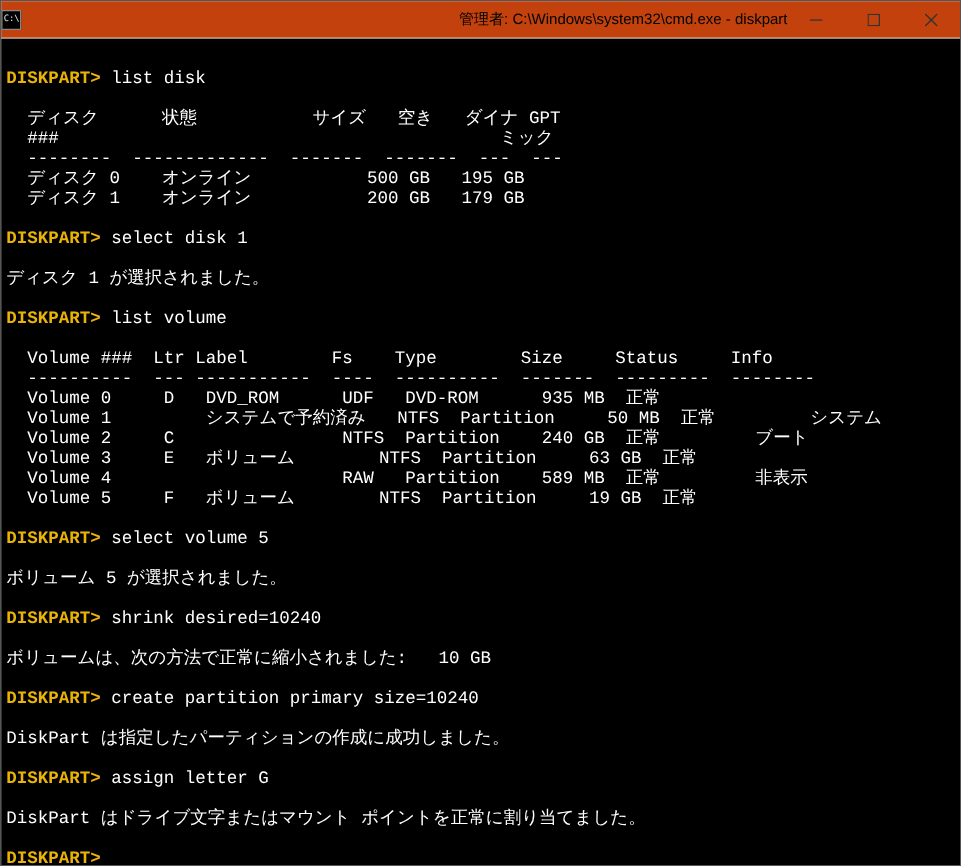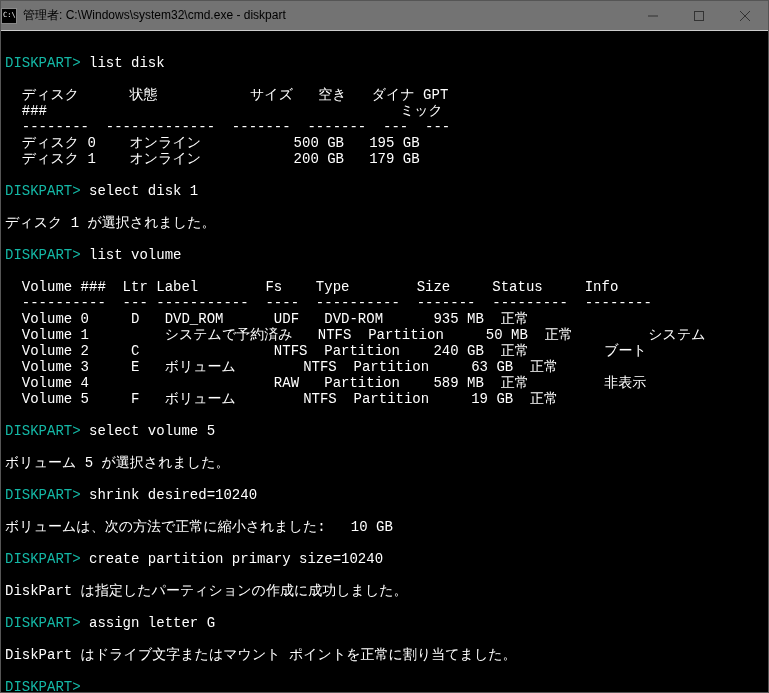--- a/index.html
+++ b/index.html
@@ -14,25 +14,26 @@
   .window {
     width: 769px;
     height: 693px;
     background: #fff;
     border: 1px solid #555;
     display: flex;
     flex-direction: column;
   }
   .titlebar {
     height: 30px;
-    background: #737373;
+    background: #c2410c;
     display: flex;
     align-items: center;
     padding-left: 0;
     border-bottom: 1px solid #ccc;
+    text-align: right;
   }
   .title-icon {
     width: 16px;
     height: 16px;
     background: #000;
     margin-right: 6px;
     position: relative;
     border: 1px solid #888;
   }
   .title-icon::after {
@@ -71,21 +72,21 @@
     color: #fff;
     font-family: "MS Gothic", "Courier New", monospace;
     font-size: 14px;
     line-height: 16px;
     padding: 8px 0 8px 4px;
     white-space: pre;
     overflow: hidden;
     letter-spacing: 0px;
   }
   .terminal .row { display: block; }
-  .prompt { color: #14b8a6; }
+  .prompt { color: #eab308; font-weight: bold; }
 </style>
 </head>
 <body>
 
 <div class="window">
   <div class="titlebar">
     <div class="title-icon"></div>
     <div class="title-text">管理者: C:\Windows\system32\cmd.exe - diskpart</div>
     <div class="win-controls">
       <div class="win-btn">

